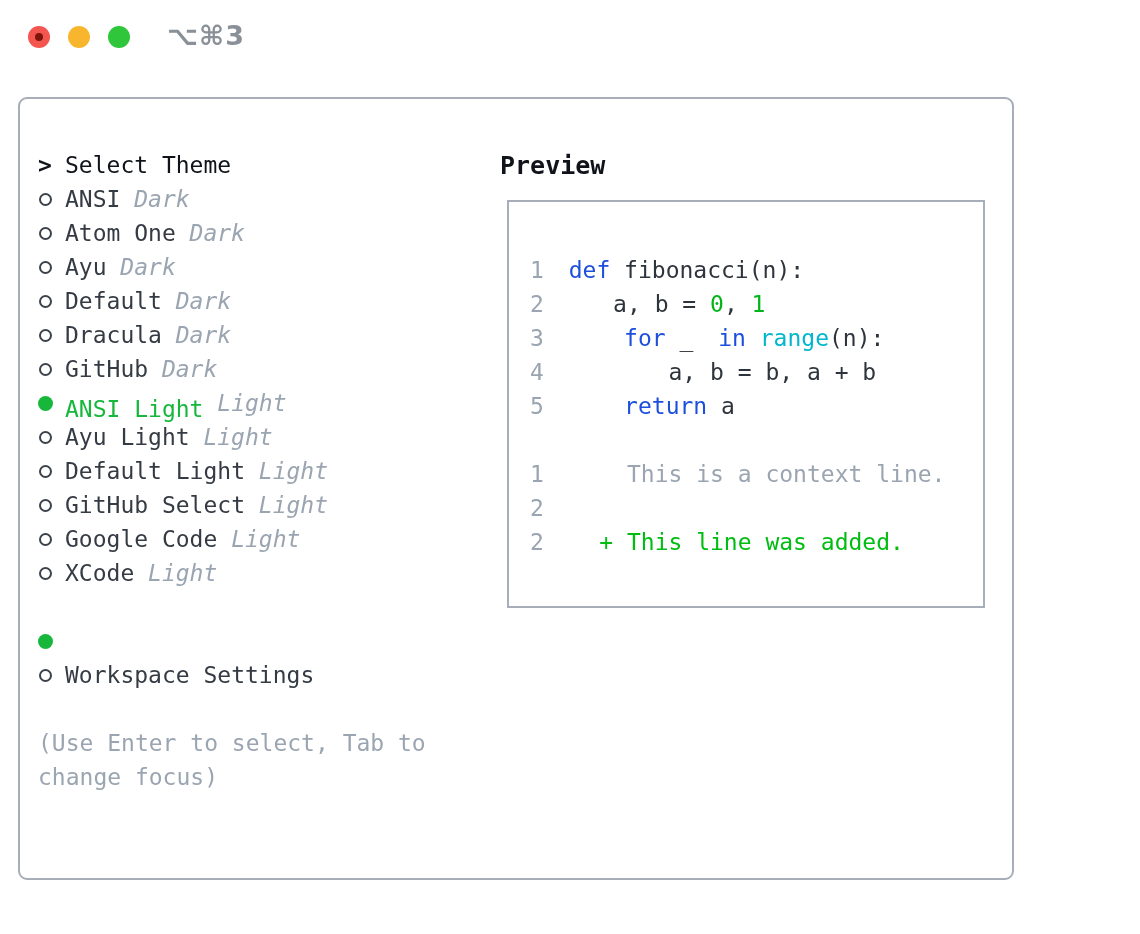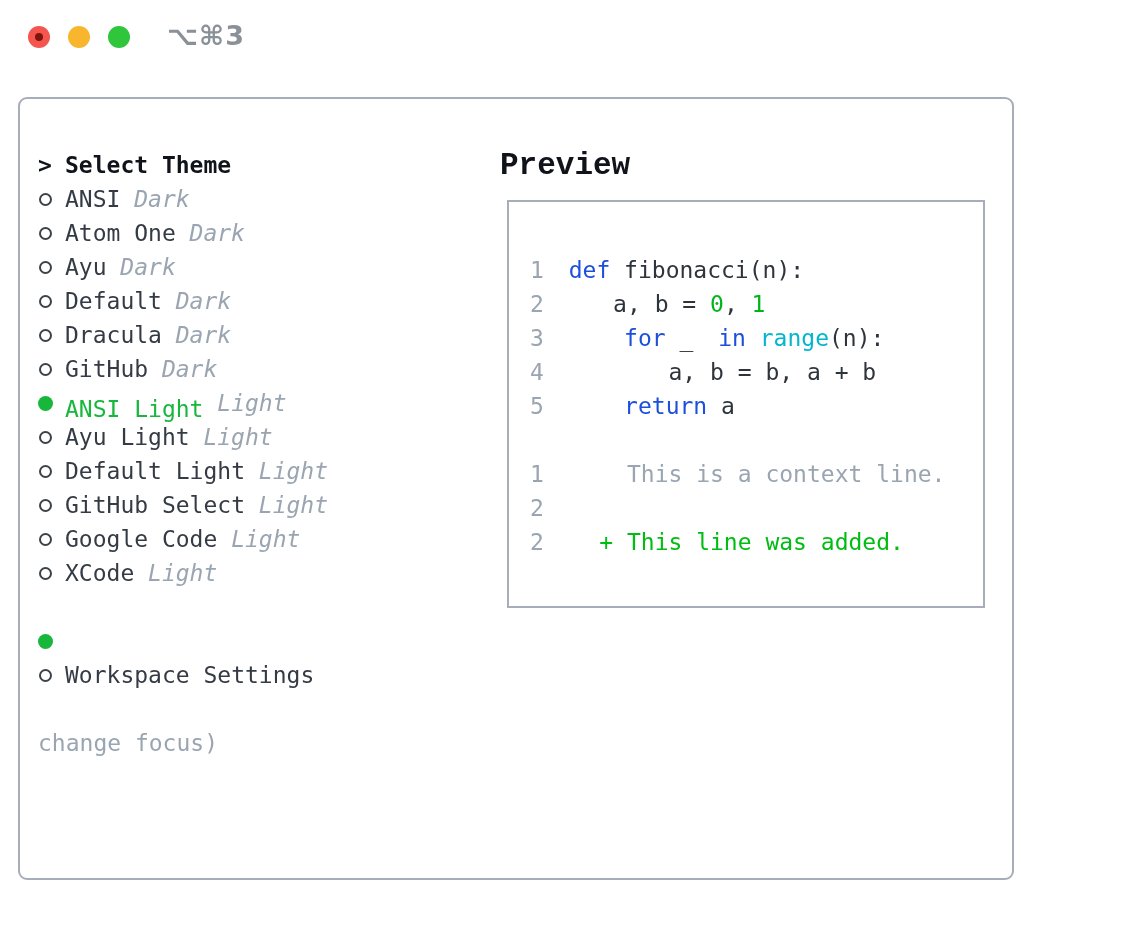--- a/index.html
+++ b/index.html
@@ -24,29 +24,29 @@
     position:absolute;left:18px;top:97px;width:996px;height:783px;
     border:2px solid var(--border-gray);border-radius:9px;box-sizing:border-box;
   }
   
   .left-col{position:absolute;left:38px;top:148px;width:440px;}
   .row{height:34px;display:flex;align-items:center;font-size:23px;white-space:pre;}
   .bullet-col{width:27px;flex:0 0 27px;display:flex;align-items:center;}
   .prompt{font-weight:bold;color:var(--heading-black);}
   .bullet{width:13px;height:13px;border-radius:50%;border:2px solid #3c424a;box-sizing:border-box;margin-left:1px;}
   .bullet.sel{width:15px;height:15px;border:none;background:var(--accent-green);margin-left:0;}
-  .hdr{font-weight:bold;color:var(--heading-black);}
+  .hdr{font-weight:normal;color:var(--heading-black);}
   .plain-hdr{color:var(--heading-black);}
   .name{color:var(--text-dark);}
   .name.sel{color:var(--accent-green);margin-top:12px;}
   .tag{color:var(--muted-gray);margin-left:0.6em;font-style:italic;}
   .help{color:var(--muted-gray);}
   
   .preview-title{position:absolute;left:500px;top:148px;height:34px;display:flex;align-items:center;
-    font-size:31px;font-weight:bold;color:var(--heading-black);font-family:Liberation Mono, monospace;}
+    font-size:25px;font-weight:bold;color:var(--heading-black);}
   .preview-box{
     position:absolute;left:507px;top:200px;width:478px;height:408px;
     border:2px solid var(--border-gray);box-sizing:border-box;
   }
   .code-lines{position:absolute;left:21px;top:51px;}
   .code-row{height:34px;display:flex;align-items:center;font-size:23px;white-space:pre;}
   .code-row span{white-space:pre;}
   .ln{color:var(--muted-gray);}
   .tx{color:#2e343c;}
   .kw{color:var(--keyword-blue);margin-left:11px;}
@@ -96,20 +96,21 @@
     <div class="row"></div>
 
 
     <div id="apply-to-options">
         <div class="row"><span class="bullet-col"><span class="bullet sel"></span></span></div>
         <div class="row"><span class="bullet-col"><span class="bullet"></span></span><span class="name">Workspace Settings</span></div>
       </div>
 
     <div class="row"></div>
 
+    <div class="row help">(Use Enter to select, Tab to</div>
     <div class="row help">change focus)</div>
   </div>
 
   <div class="preview-title">Preview</div>
 
   <div class="preview-box">
     <div class="code-lines" id="preview-code">
         <div class="code-row"><span class="ln">1 </span><span class="kw">def</span><span class="tx"> fibonacci(n):</span></div>
         <div class="code-row"><span class="ln">2</span><span class="tx">     a, b = </span><span class="num">0</span><span class="tx">, </span><span class="num">1</span></div>
         <div class="code-row"><span class="ln">3</span><span class="tx">     </span><span class="kw">for</span><span class="tx"> _ </span><span class="kw">in</span><span class="tx"> </span><span class="fn">range</span><span class="tx">(n):</span></div>

